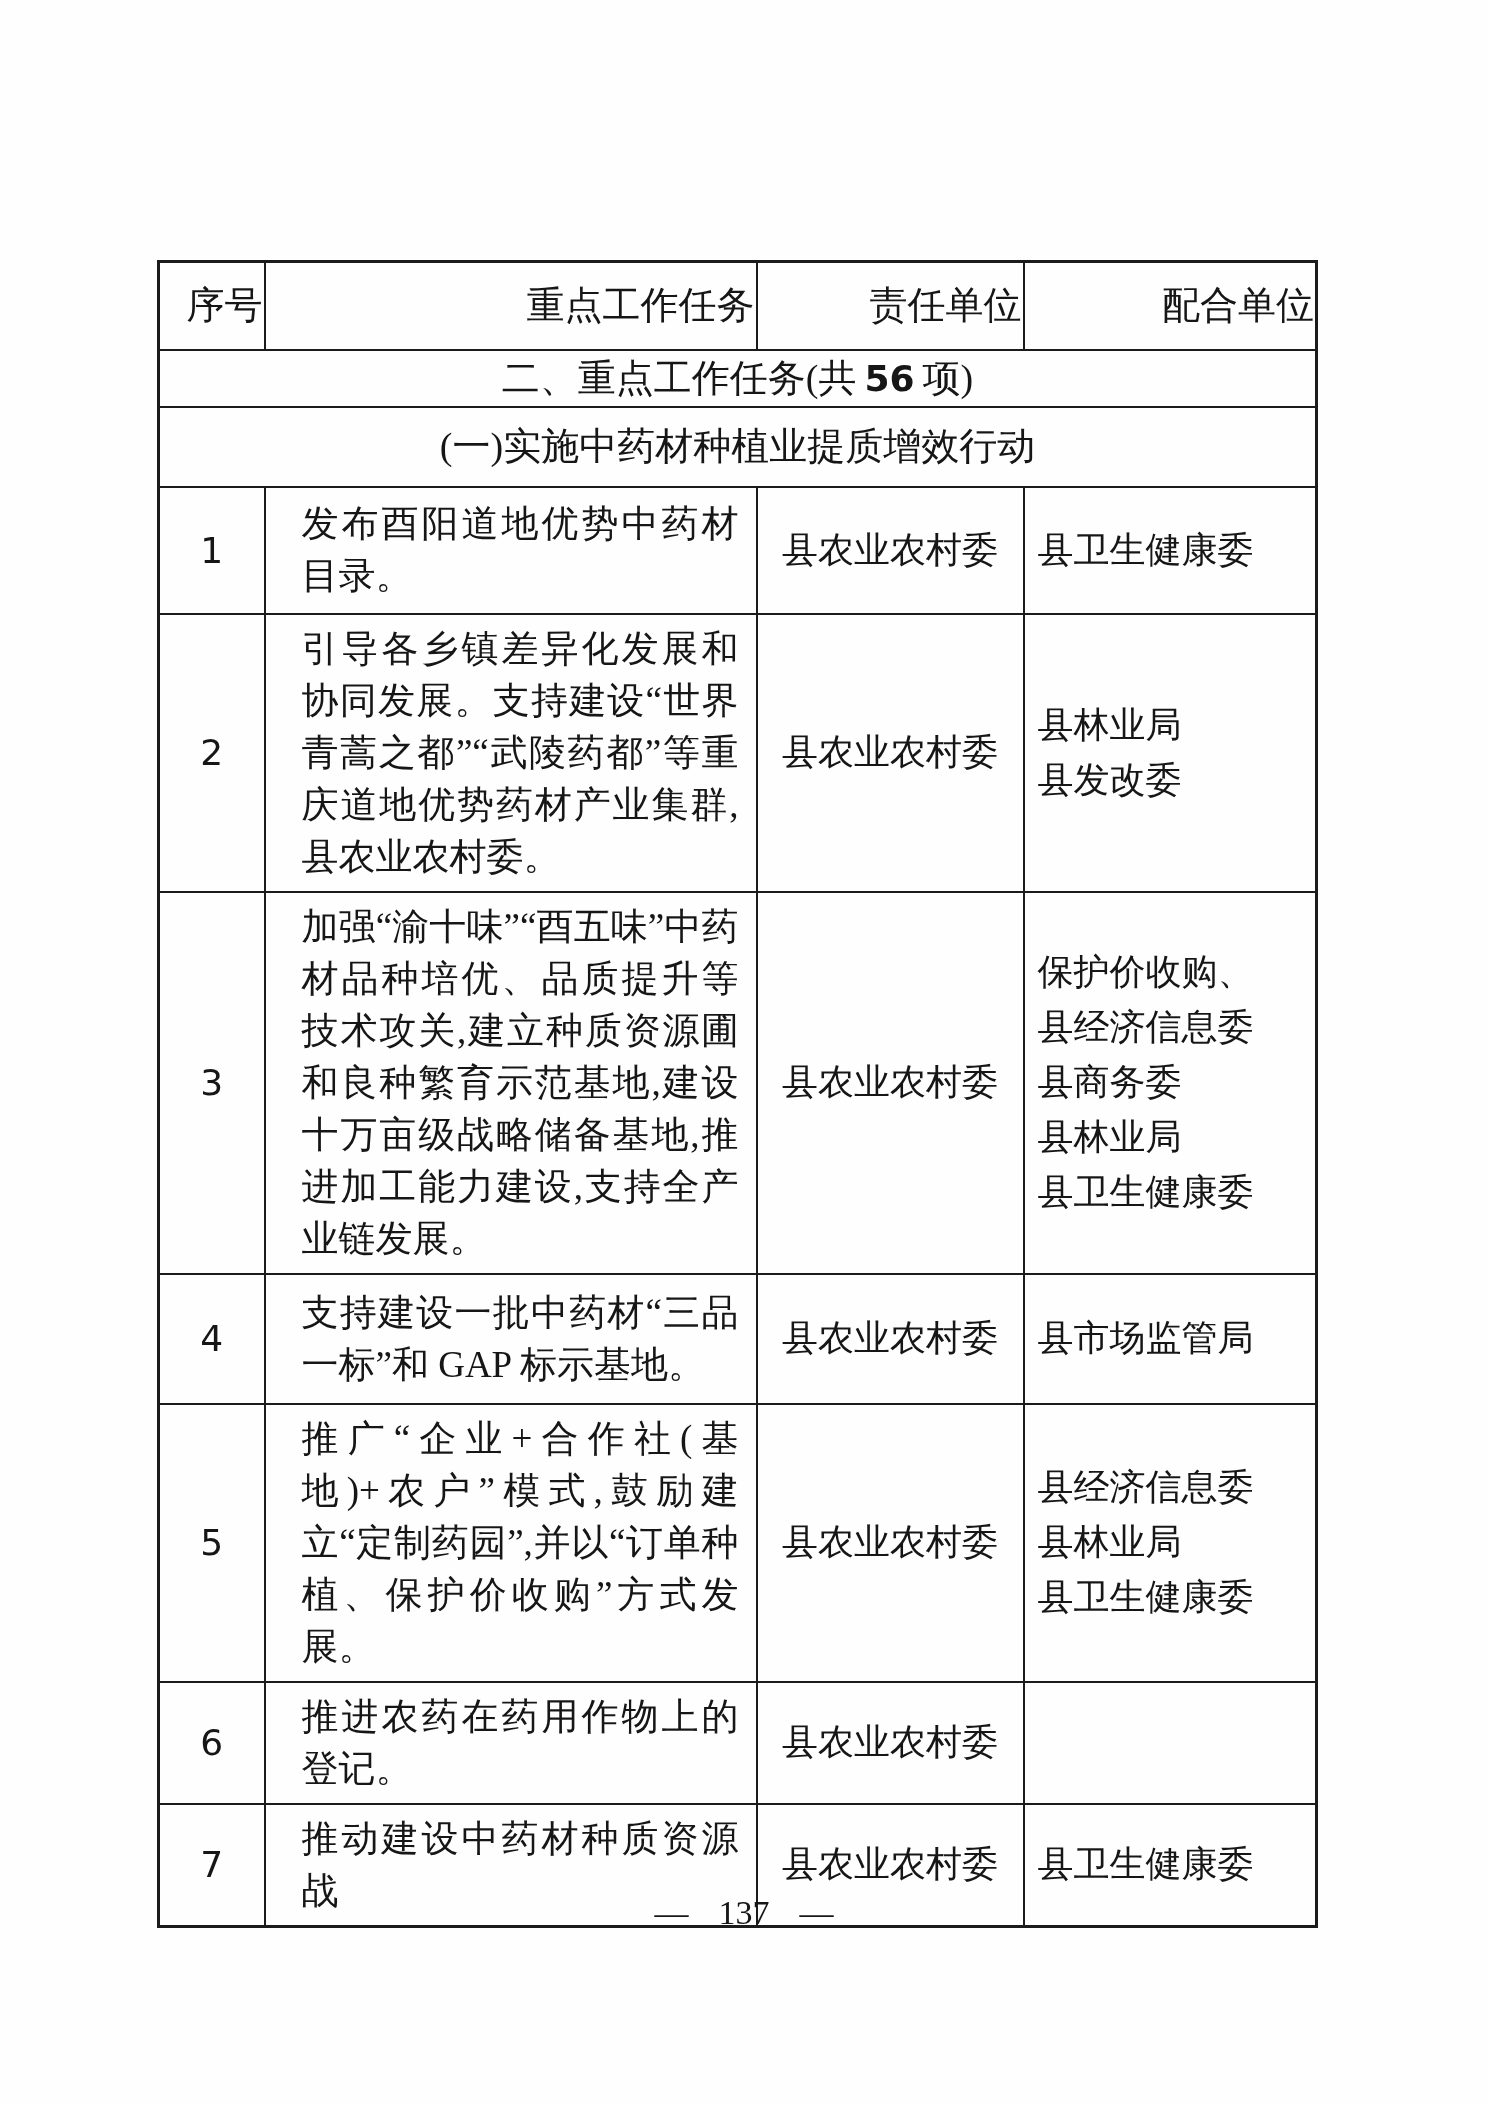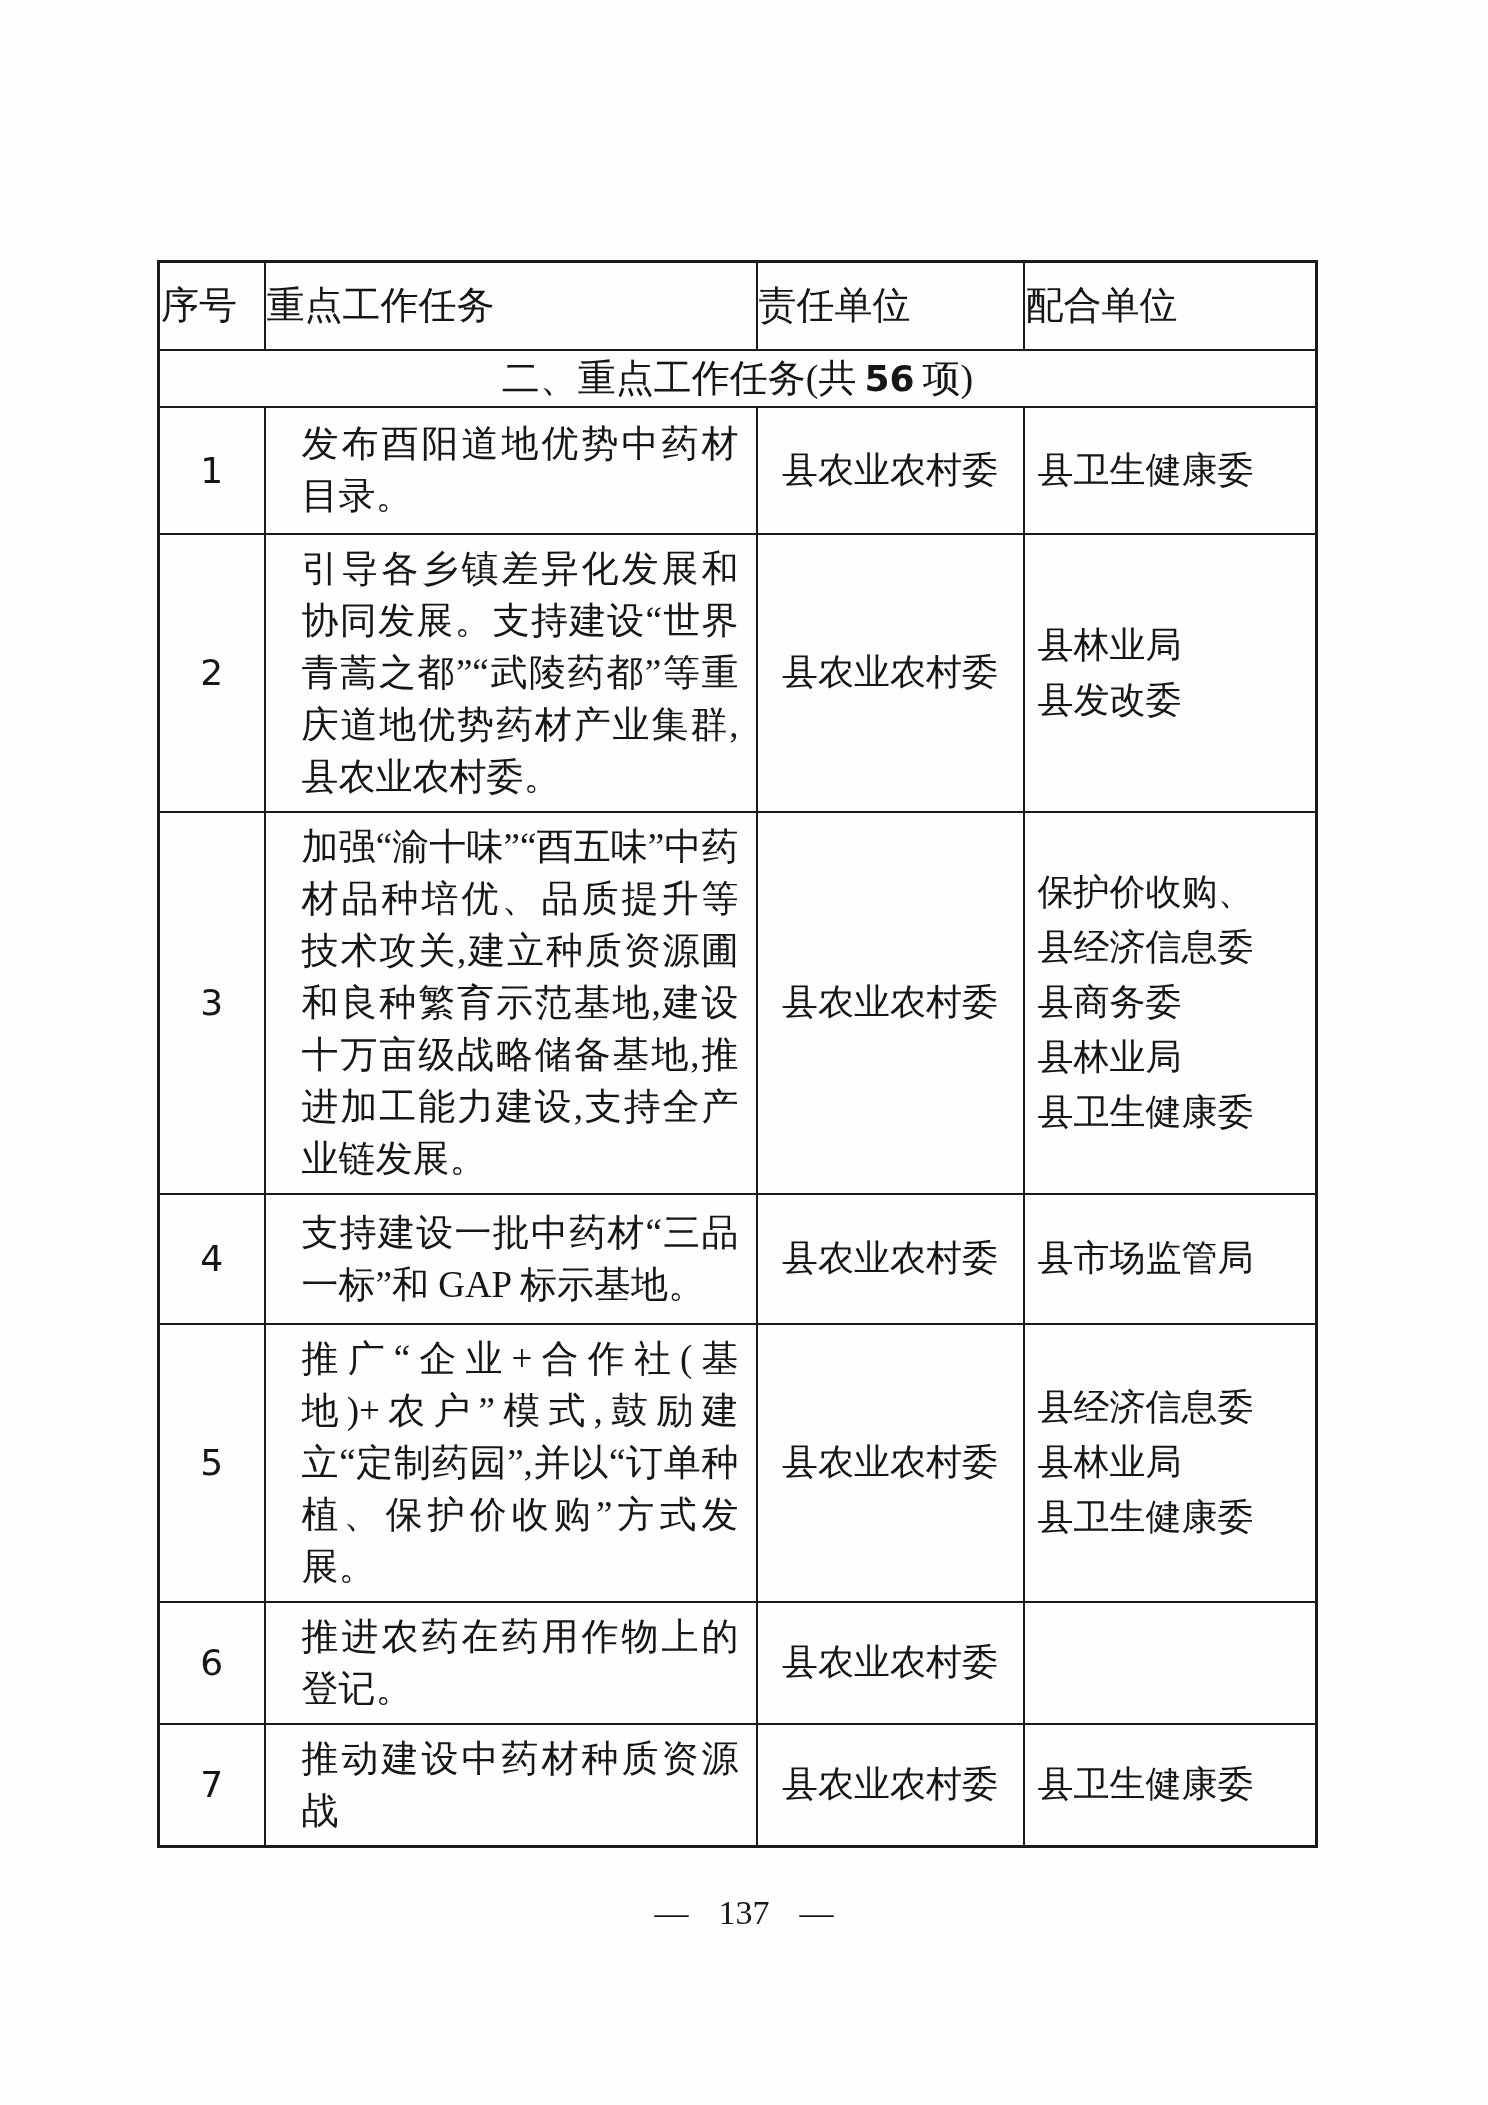--- a/index.html
+++ b/index.html
@@ -19,21 +19,21 @@
     table-layout:fixed;
     border:3px solid #1b1b1b;
   }
   .doc-table td{
     border:2px solid #1b1b1b;
     vertical-align:middle;
     overflow:hidden;
   }
   .th-cell{
     font-size:38px;
-    text-align:left;
+    text-align:right;
     font-weight:400;
   }
   .section-cell{
     font-size:38px;
     text-align:center;
     white-space:nowrap;
   }
   .section-count{
     font-family:"DejaVu Sans","Liberation Sans",sans-serif;
     font-weight:700;
@@ -90,20 +90,23 @@
       <td class="th-cell">责任单位</td>
       <td class="th-cell">配合单位</td>
     </tr>
 
     <tr style="height:57px">
       <td class="section-cell" colspan="4">
         <span>二、重点工作任务(共</span><span class="section-count">56</span><span>项)</span>
       </td>
     </tr>
 
+    <tr style="height:80px">
+      <td class="section-cell" colspan="4">(一)实施中药材种植业提质增效行动</td>
+    </tr>
 
     <tr style="height:127px">
       <td class="no-cell">1</td>
       <td class="task-cell">发布酉阳道地优势中药材目录。</td>
       <td class="resp-cell">县农业农村委</td>
       <td class="coop-cell">
         <div>县卫生健康委</div>
       </td>
     </tr>
 

